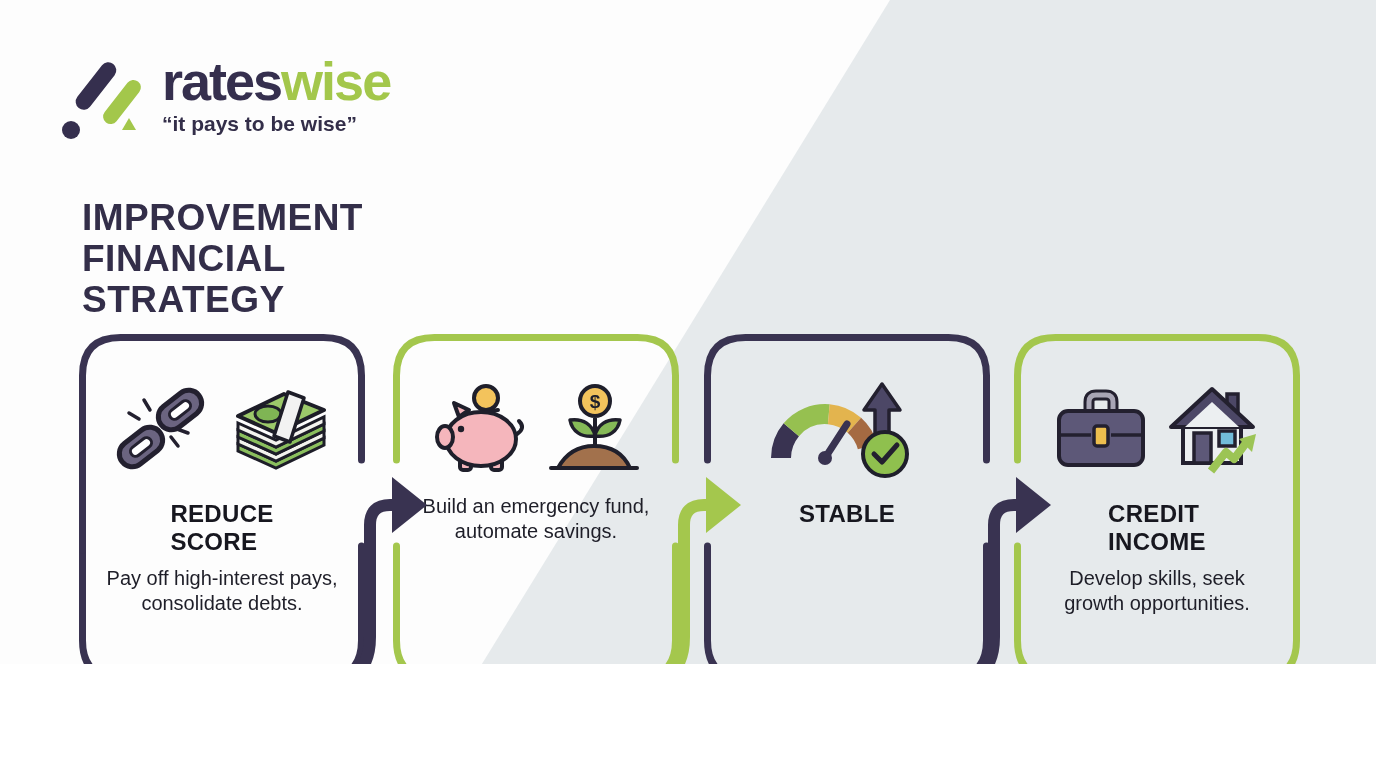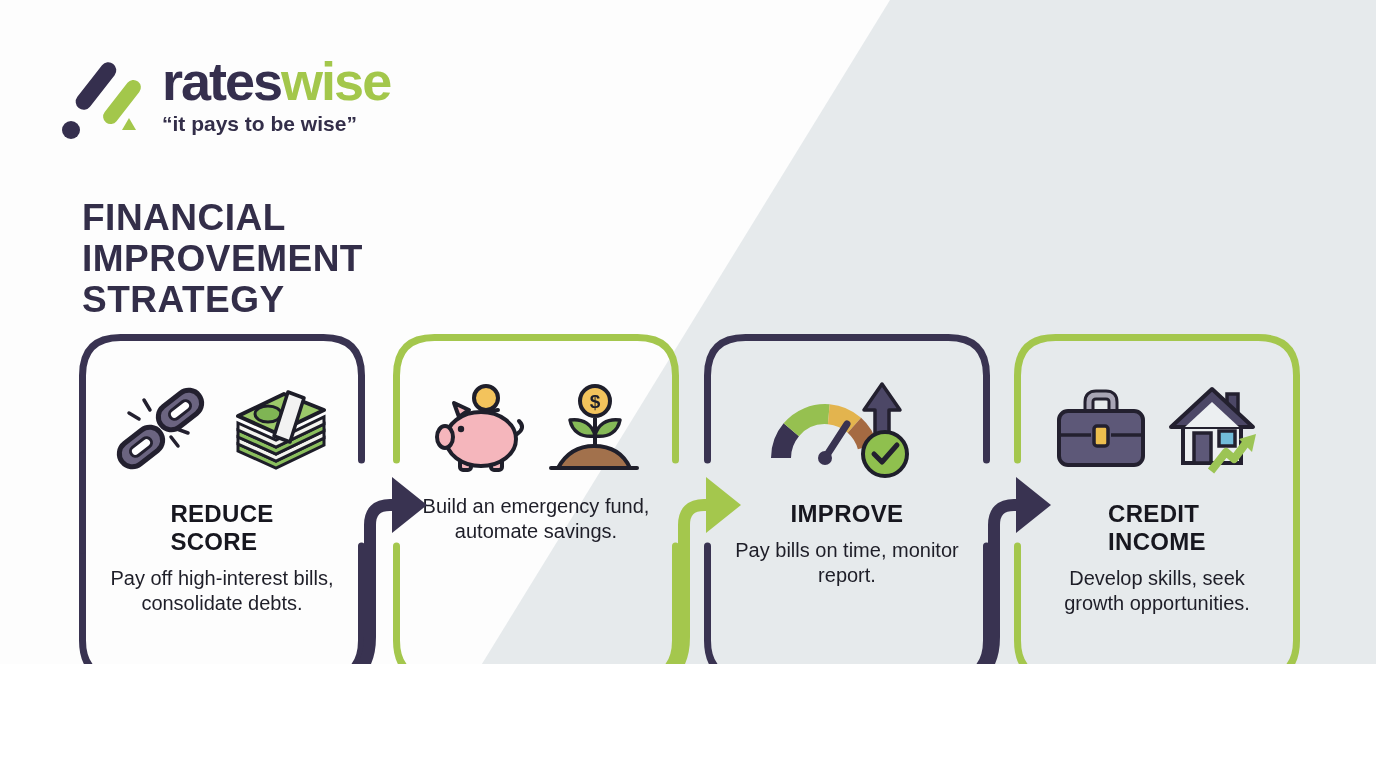--- a/index.html
+++ b/index.html
@@ -57,22 +57,22 @@
       <circle cx="11" cy="78" r="9" fill="#352f4e"></circle>
       <path d="M62 78 L76 78 L69 66 Z" fill="#a3c74b"></path>
     </svg>
     <div id="logo-text">
       <div id="brand"><span style="color: rgb(53, 47, 78);">rates</span><span style="color: rgb(163, 199, 75);">wise</span></div>
       <div id="tagline">“it pays to be wise”</div>
     </div>
   </div>
 
   <h1 id="heading">
+    <span>IMPROVEMENT</span>
     <span>FINANCIAL</span>
-    <span>IMPROVEMENT</span>
     <span>STRATEGY</span>
   </h1>
 
   <div class="card" style="left:79px;">
     <svg class="card-border" width="286" height="348" viewBox="0 0 286 348">
       <path class="bseg" d="M3.5 126 L3.5 41.5 Q3.5 3.5 41.5 3.5 L244.5 3.5 Q282.5 3.5 282.5 41.5 L282.5 126" stroke="#393351"></path>
       <path class="bseg" d="M3.5 212 L3.5 306.5 Q3.5 344.5 41.5 344.5 L244.5 344.5 Q282.5 344.5 282.5 306.5 L282.5 212" stroke="#393351"></path>
       <path class="bseg" d="M3.5 122 L3.5 216" stroke="#393351"></path>
     </svg>
     <div class="card-inner">
@@ -97,21 +97,21 @@
           </g>
           <path d="M12 30 L58 8 L98 24 L50 47 Z" fill="#9cc96a" stroke="#1d1d28" stroke-width="4" stroke-linejoin="round"></path>
           <ellipse cx="42" cy="28" rx="13" ry="8" fill="#7fb554" stroke="#1d1d28" stroke-width="3"></ellipse>
           <path d="M62 6 L78 12 L64 56 L48 50 Z" fill="#f2f2f2" stroke="#1d1d28" stroke-width="3.5" stroke-linejoin="round"></path>
         </svg>
       </div>
       <h3 class="card-title">
         <span>REDUCE</span>
           <span>SCORE</span>
       </h3>
-      <p class="card-desc">Pay off high-interest bills, consolidate debts.</p>
+      <p class="card-desc">Pay off high-interest pays, consolidate debts.</p>
     </div>
   </div>
 
   <div class="card" style="left:393px;">
     <svg class="card-border" width="286" height="348" viewBox="0 0 286 348">
       <path class="bseg" d="M3.5 126 L3.5 41.5 Q3.5 3.5 41.5 3.5 L244.5 3.5 Q282.5 3.5 282.5 41.5 L282.5 126" stroke="#a4c74d"></path>
       <path class="bseg" d="M3.5 212 L3.5 306.5 Q3.5 344.5 41.5 344.5 L244.5 344.5 Q282.5 344.5 282.5 306.5 L282.5 212" stroke="#a4c74d"></path>
     </svg>
     <div class="card-inner">
       <div class="icon-row">
@@ -153,23 +153,22 @@
           <path d="M24.3 51.7 A44 44 0 0 1 61.8 36.2" fill="none" stroke="#96c050" stroke-width="20"></path>
           <path d="M61.8 36.2 A44 44 0 0 1 87.4 47.3" fill="none" stroke="#e3b44e" stroke-width="20"></path>
           <path d="M87.4 47.3 A44 44 0 0 1 100.5 68.6" fill="none" stroke="#a56a42" stroke-width="20"></path>
           <path d="M58 80 L80 46" stroke="#393351" stroke-width="7" stroke-linecap="round"></path>
           <circle cx="58" cy="80" r="7" fill="#393351"></circle>
           <circle cx="118" cy="76" r="22" fill="#8fc04e" stroke="#1f1f2b" stroke-width="4"></circle>
           <path d="M107 76 L115 84 L130 67" fill="none" stroke="#23202f" stroke-width="5" stroke-linecap="round" stroke-linejoin="round"></path>
         </svg>
       </div>
       <h3 class="card-title">
-        <span>IMPROVE</span>
+        <span>STABLE</span>
       </h3>
-      <p class="card-desc">Pay bills on time, monitor report.</p>
     </div>
   </div>
 
   <div class="card" style="left:1014px;">
     <svg class="card-border" width="286" height="348" viewBox="0 0 286 348">
       <path class="bseg" d="M3.5 126 L3.5 41.5 Q3.5 3.5 41.5 3.5 L244.5 3.5 Q282.5 3.5 282.5 41.5 L282.5 126" stroke="#a4c74d"></path>
       <path class="bseg" d="M3.5 212 L3.5 306.5 Q3.5 344.5 41.5 344.5 L244.5 344.5 Q282.5 344.5 282.5 306.5 L282.5 212" stroke="#a4c74d"></path>
       <path class="bseg" d="M282.5 122 L282.5 216" stroke="#a4c74d"></path>
     </svg>
     <div class="card-inner">

